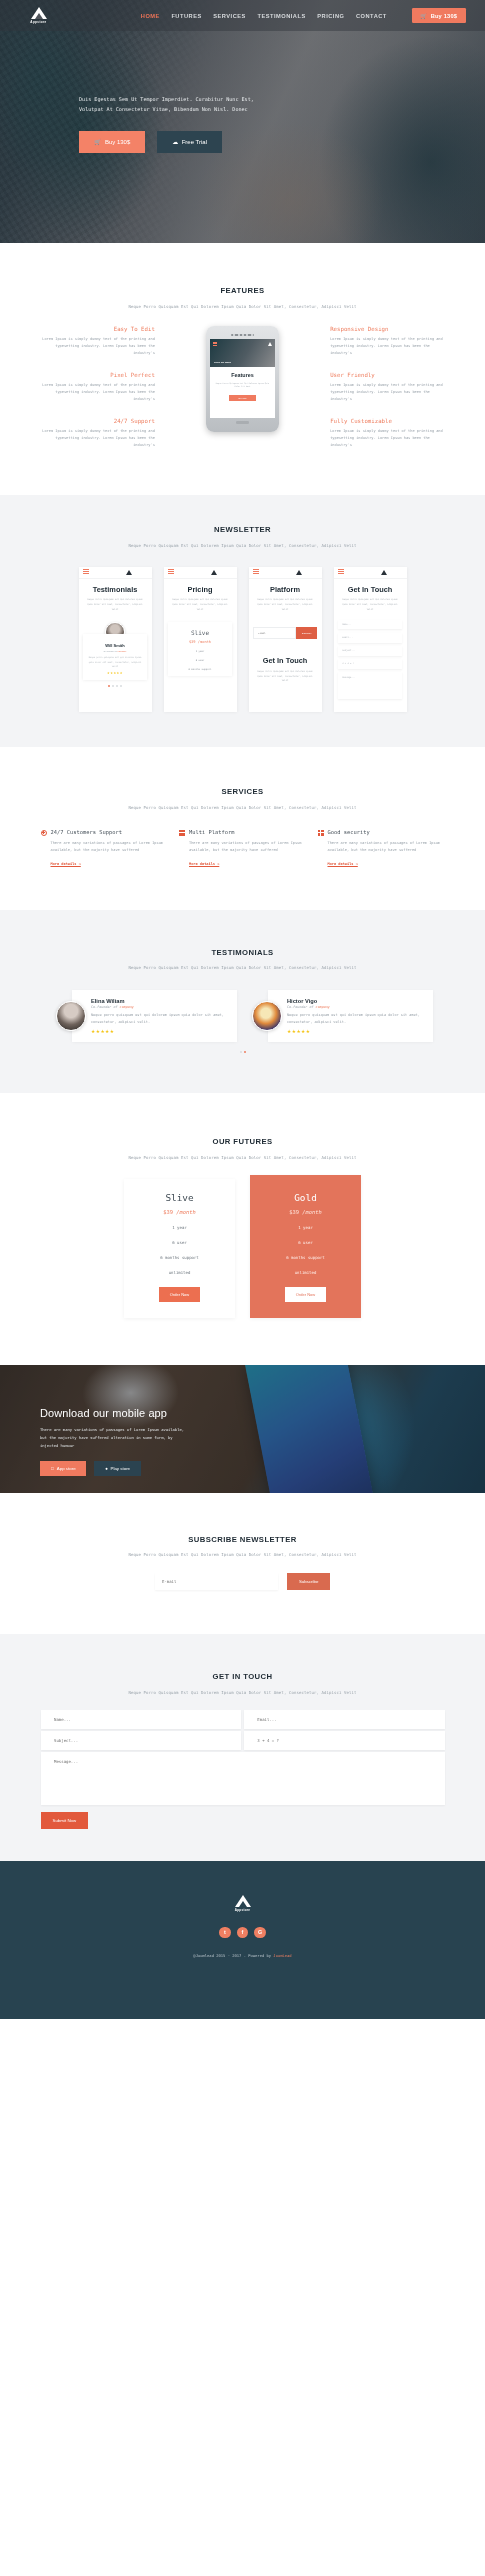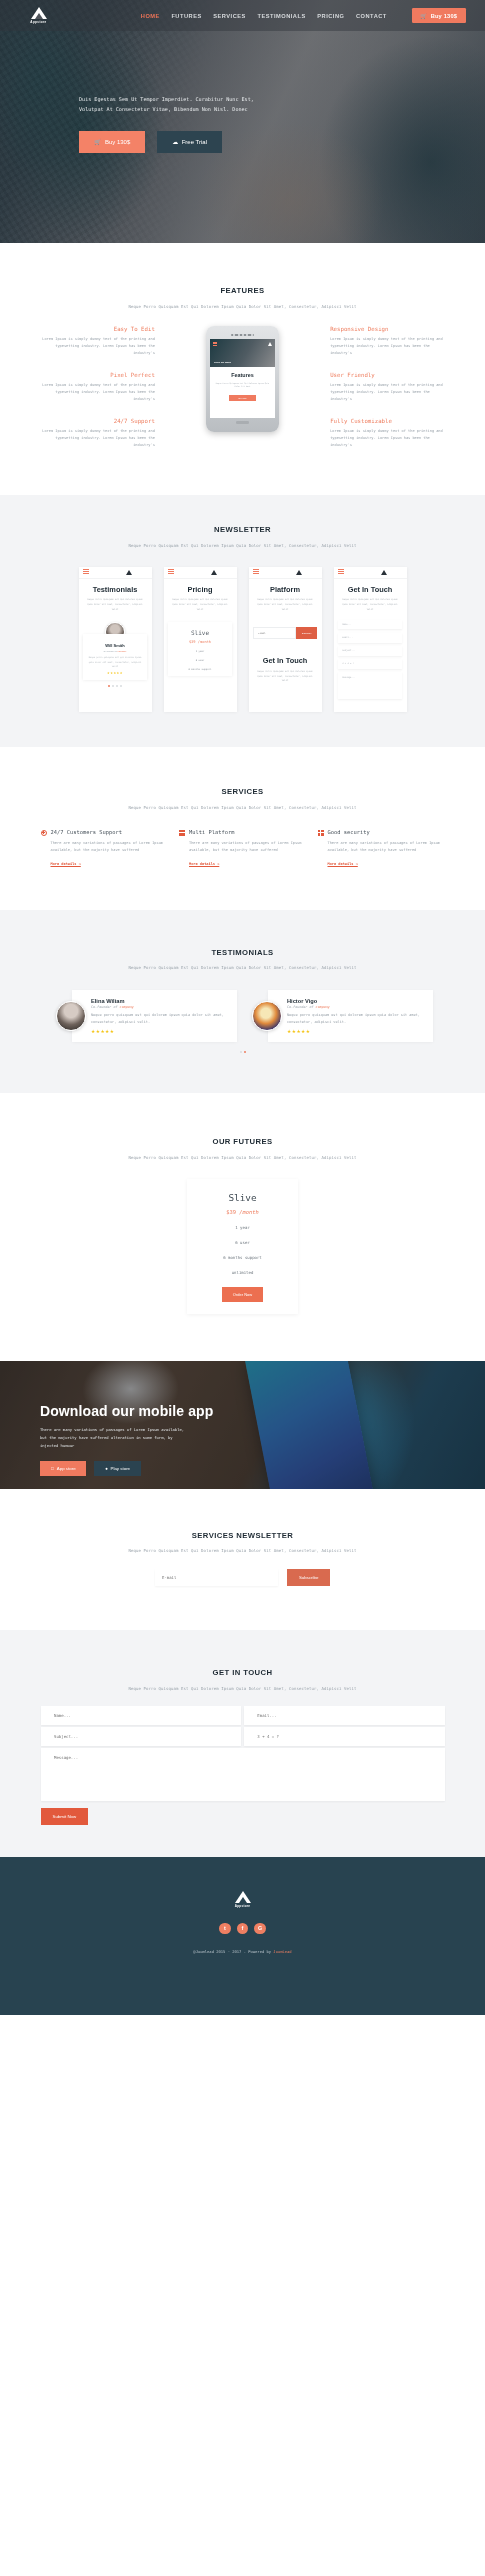--- a/index.html
+++ b/index.html
@@ -313,21 +313,21 @@
       linear-gradient(120deg, #3a2a1e 0%, #5a4230 30%, #4a3524 55%, #1d4c66 78%, #12384d 100%);
   }
   .dl-phone {
     position:absolute; top:-13.5px; left: 259px; width: 101px; height: 162px;
     transform: rotate(-11deg);
     background: linear-gradient(160deg, #1fa3c4 0%, #2b74c4 40%, #2a4fa8 70%, #1b3576 100%);
     box-shadow: 0 4px 15px rgba(0,0,0,.45);
   }
   .dl-overlay { position:absolute; inset:0; background: rgba(30,38,46,.40); }
   .dl-content { position:relative; z-index: 3; padding: 42px 0 0 40px; max-width: 222px; }
-  .dl-h { font-size: 14px; font-weight: bold; color:#fff; letter-spacing:0.1px; }
+  .dl-h { font-size: 11px; font-weight: normal; color:#fff; letter-spacing:0.1px; }
   .dl-p { font-size: 3.8px; color:#e4e8ea; line-height: 2.1; margin-top: 7.4px; max-width: 145px; }
   .dl-btns { display:flex; gap: 8px; margin-top: 10.8px; }
   .dl-b1 { background:#f07a5f; color:#fff; border:none; font-size:4.4px; padding: 5.4px 10.8px; display:flex; gap:2.7px; align-items:center; cursor:pointer; }
   .dl-b2 { background:#2b4350; color:#fff; border:none; font-size:4.4px; padding: 5.4px 10.8px; display:flex; gap:2.7px; align-items:center; cursor:pointer; }
 
   
   .news-row { display:flex; justify-content:center; gap: 9.4px; margin-top: 16px; }
   .news-input {
     width: 123px; border: none; background:#fff; padding: 6px 7.4px;
     font-size: 4px; color:#b4babf; box-shadow: 0 0.7px 2px rgba(0,0,0,.05);
@@ -675,20 +675,32 @@
         <span>$39</span>
         <em>/month</em>
       </div>
       <div class="price-li mono">1 year</div>
       <div class="price-li mono">6 user</div>
       <div class="price-li mono">6 months support</div>
       <div class="price-li mono">unlimited</div>
       <button class="price-btn">Order Now</button>
     </div>
 
+    <div class="price hl">
+      <div class="price-name mono">Gold</div>
+      <div class="price-cost mono">
+        <span>$39</span>
+        <em>/month</em>
+      </div>
+      <div class="price-li mono">1 year</div>
+      <div class="price-li mono">6 user</div>
+      <div class="price-li mono">6 months support</div>
+      <div class="price-li mono">unlimited</div>
+      <button class="price-btn">Order Now</button>
+    </div>
 
   </div>
 </section>
 
 <section class="dl">
   <div class="dl-bg"></div>
   <div class="dl-phone"></div>
   <div class="dl-overlay"></div>
   <div class="dl-content">
     <h2 class="dl-h">Download our mobile app</h2>
@@ -700,21 +712,21 @@
       </button>
       <button class="dl-b2">
         <span>●</span>
         <span>Play store</span>
       </button>
     </div>
   </div>
 </section>
 
 <section class="sec bg-white" style="padding-top:42px;padding-bottom:44px;">
-  <h2 class="sec-title">SERVICES NEWSLETTER</h2>
+  <h2 class="sec-title">SUBSCRIBE NEWSLETTER</h2>
   <p class="sec-sub mono">Neque Porro Quisquam Est Qui Dolorem Ipsum Quia Dolor Sit Amet, Consectetur, Adipisci Velit</p>
   <div class="news-row">
     <input class="news-input mono" placeholder="E-mail" style="">
     <button class="news-btn">Subscribe</button>
   </div>
 </section>
 
 <div class="skew-top" style="background:#f3f4f6;"></div>
 <section class="sec bg-soft" style="padding-top:38px;padding-bottom:32px;margin-top:-27px;">
   <h2 class="sec-title">GET IN TOUCH</h2>

